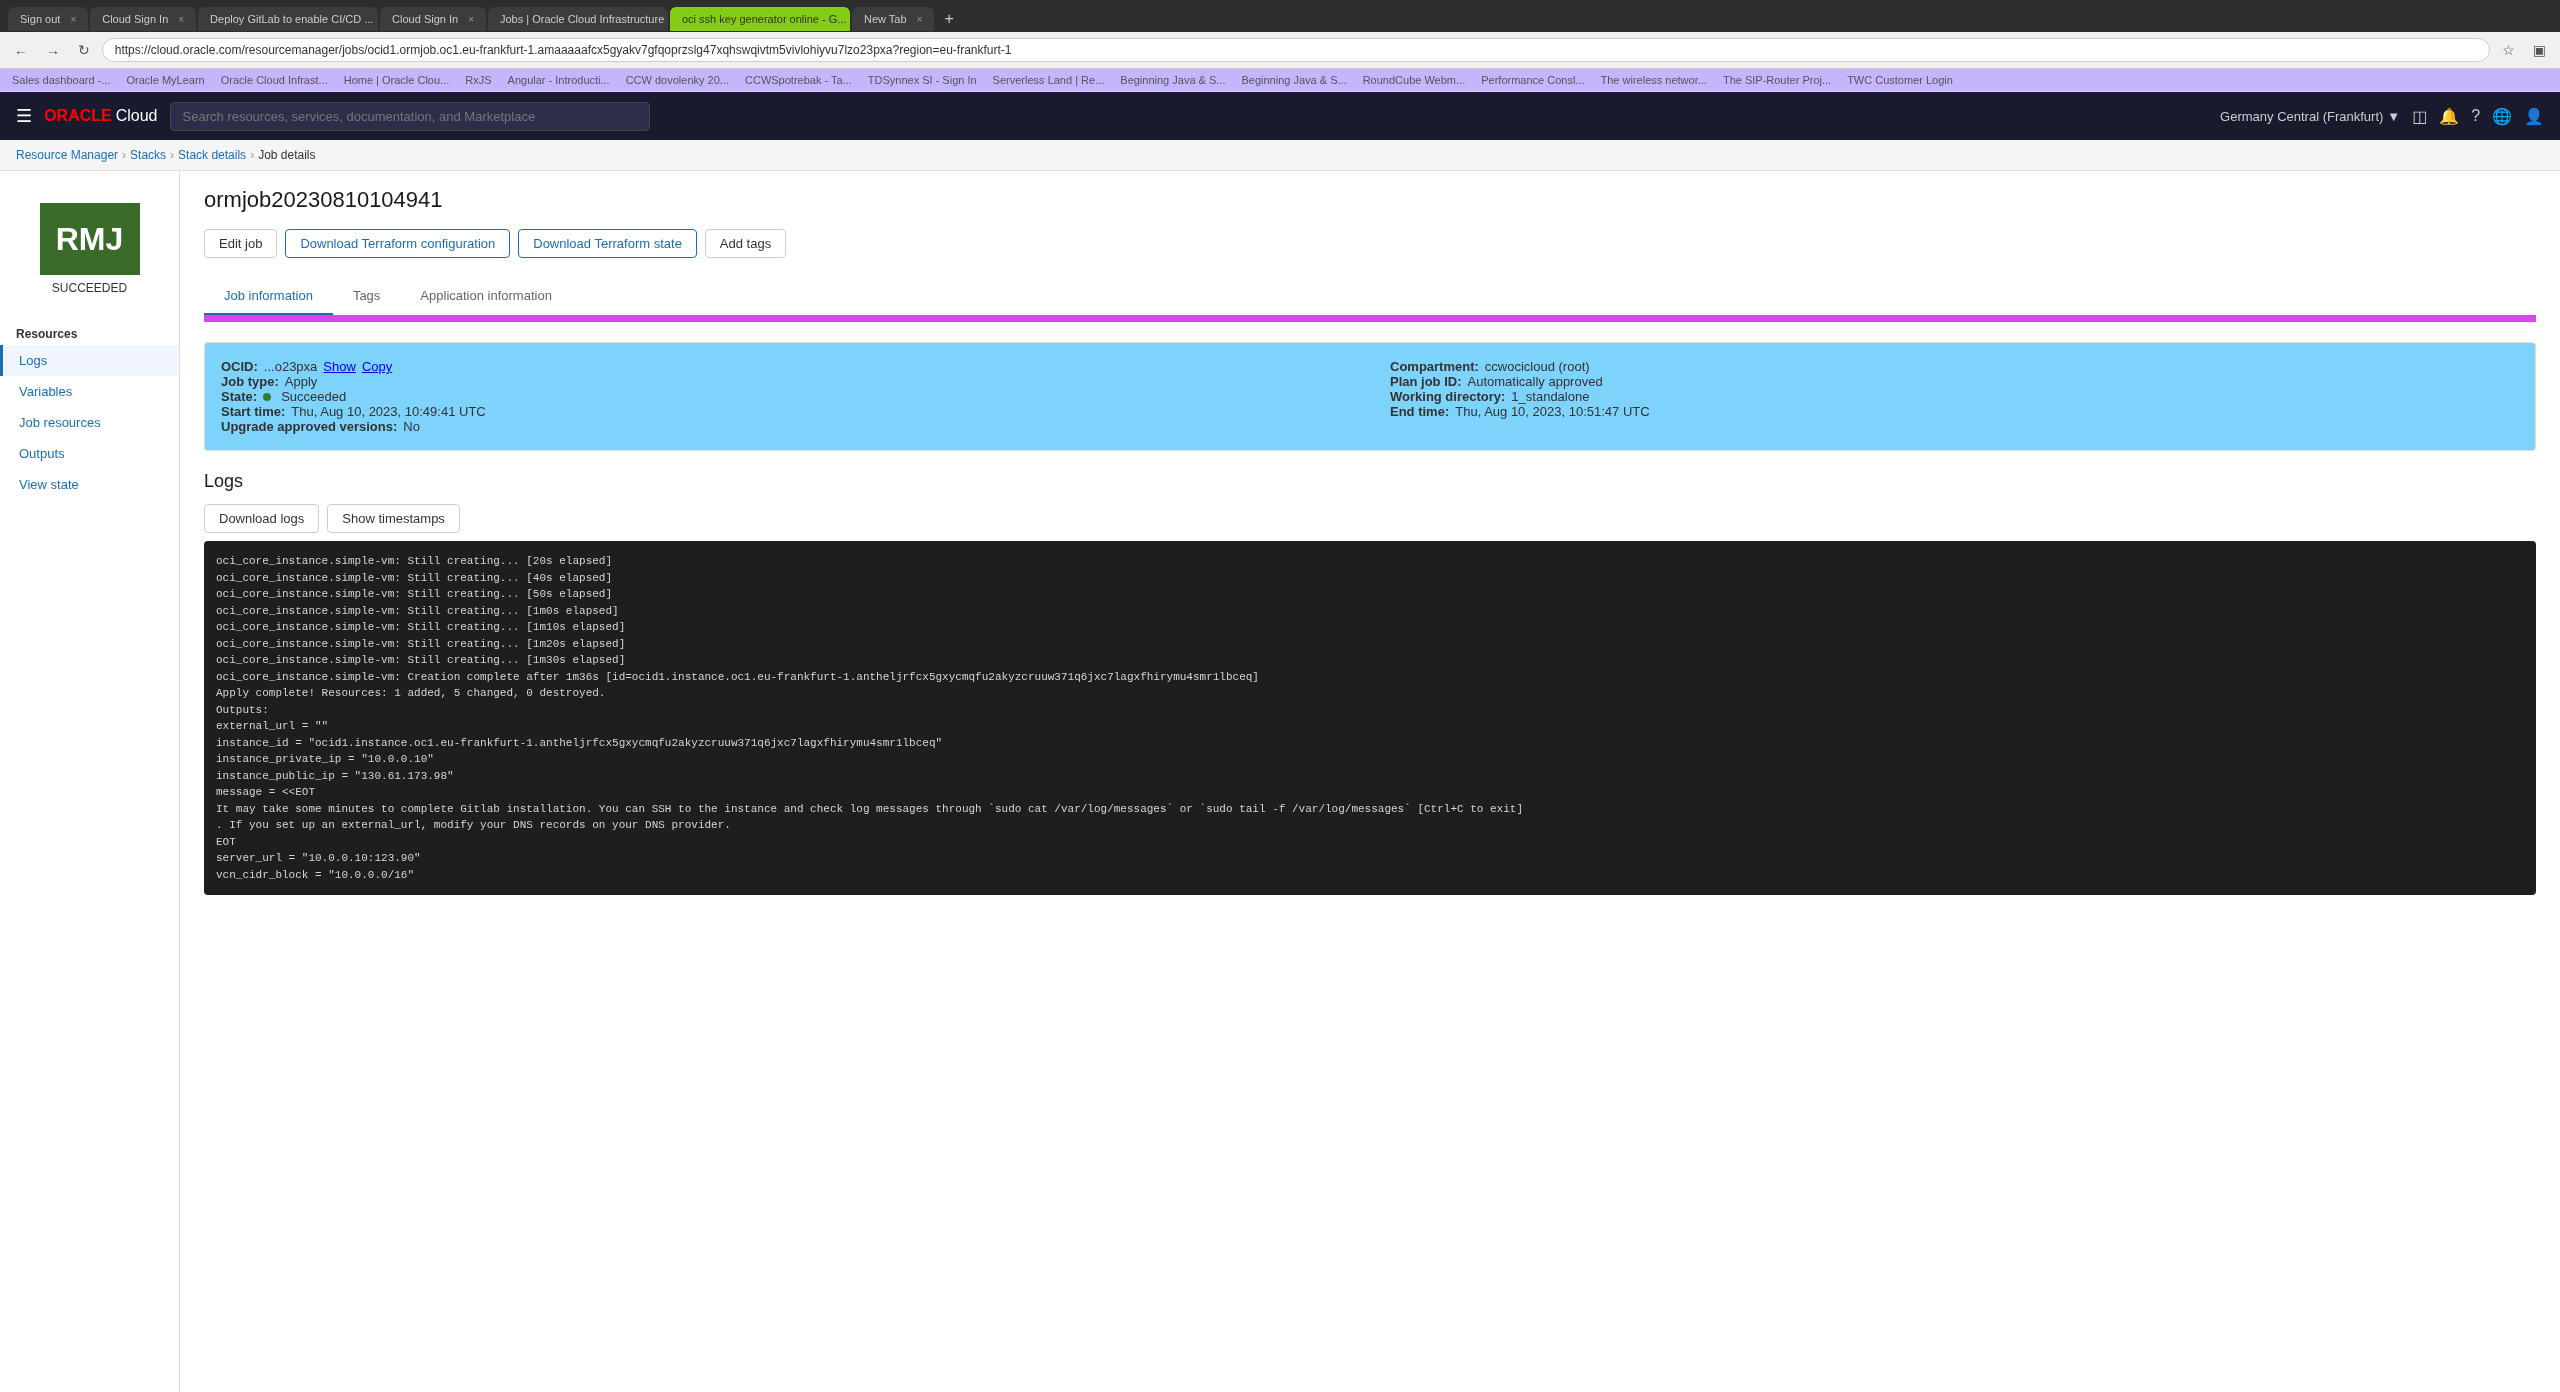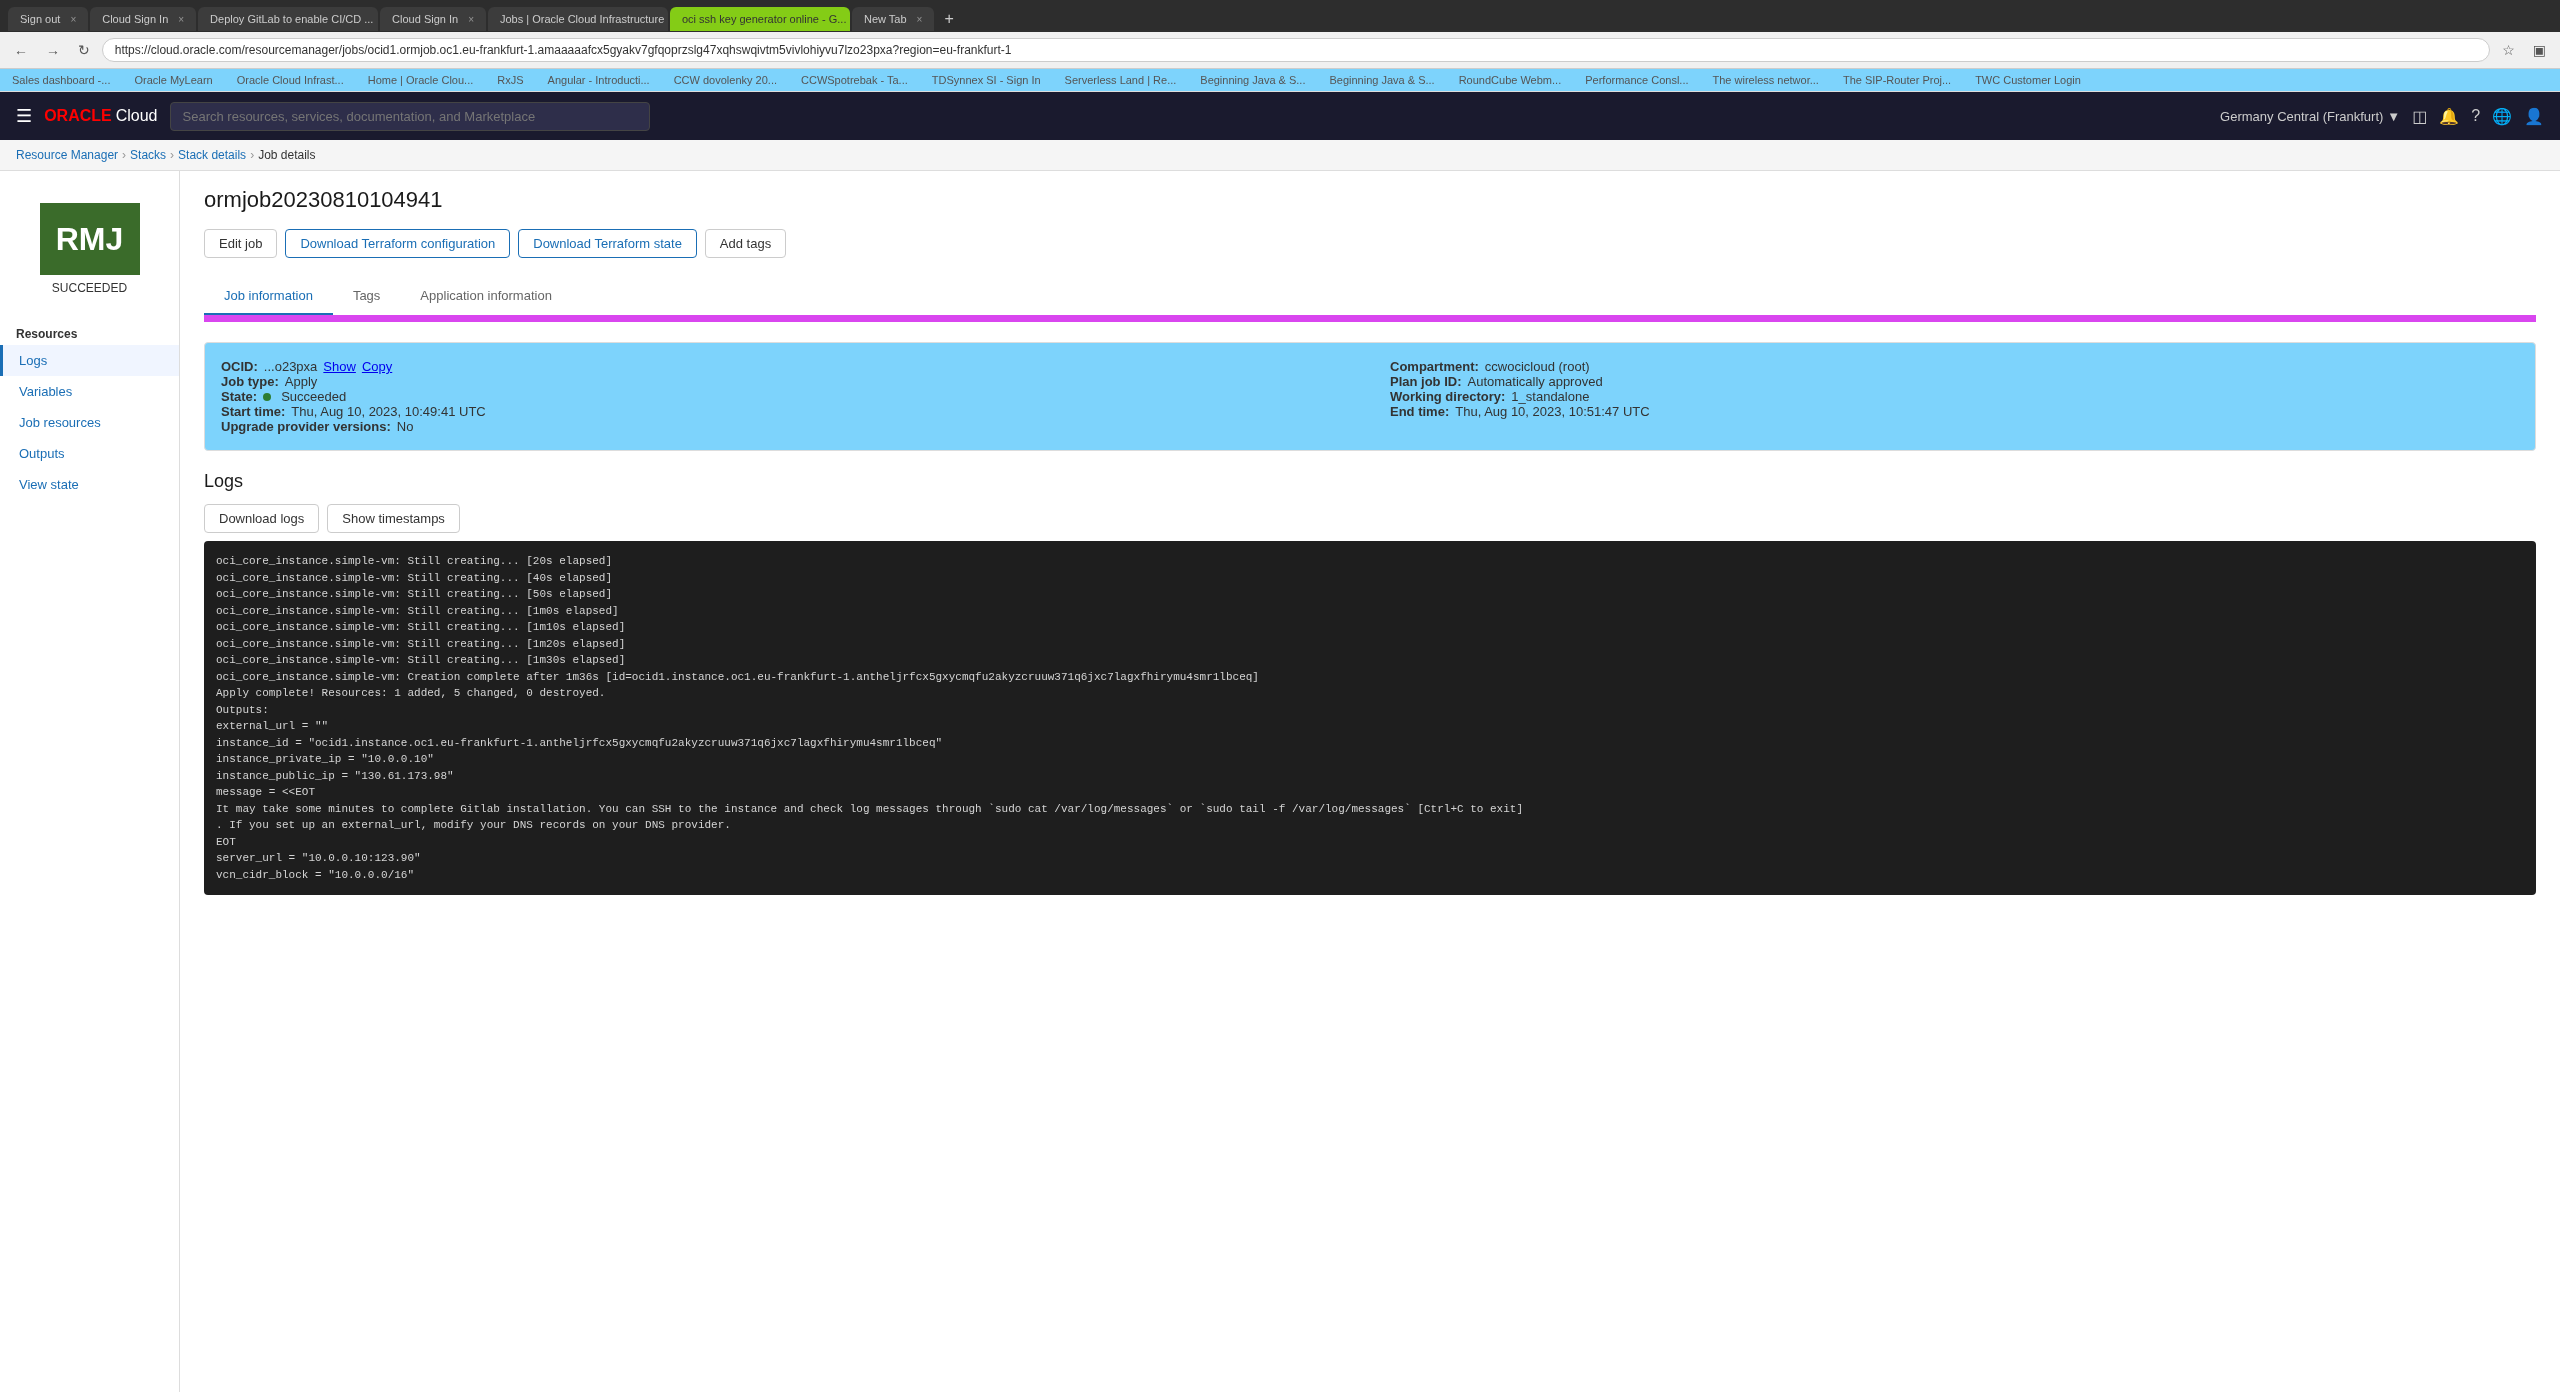--- a/index.html
+++ b/index.html
@@ -9,21 +9,21 @@
     .browser-chrome { background: #3c3c3c; }
     .tab-bar { display: flex; align-items: center; background: #2d2d2d; padding: 6px 8px 0; gap: 2px; }
     .tab { display: flex; align-items: center; background: #f5f5f5; border-radius: 6px 6px 0 0; padding: 6px 12px; font-size: 11px; max-width: 180px; white-space: nowrap; overflow: hidden; text-overflow: ellipsis; gap: 6px; position: relative; }
     .tab.active { background: #84cc16; z-index: 1; }
     .tab:not(.active) { background: #3c3c3c; color: #ccc; }
     .tab-close { font-size: 10px; opacity: 0.6; cursor: pointer; margin-left: 4px; }
     .tab-new { background: none; border: none; color: #ccc; font-size: 16px; cursor: pointer; padding: 4px 8px; }
     .browser-toolbar { display: flex; align-items: center; background: #f0f0f0; padding: 6px 8px; gap: 6px; border-bottom: 1px solid #ccc; }
     .nav-btn { background: none; border: none; font-size: 14px; cursor: pointer; color: #555; padding: 3px 6px; border-radius: 3px; }
     .address-bar { flex: 1; background: #fff; border: 1px solid #ccc; border-radius: 20px; padding: 4px 12px; font-size: 12px; color: #333; }
-    .bookmarks-bar { display: flex; align-items: center; background: #7dd3fc; padding: 3px 8px; border-bottom: 1px solid #ddd; gap: 16px; overflow: hidden; }
+    .bookmarks-bar { display: flex; align-items: center; background: #c4b5fd; padding: 3px 8px; border-bottom: 1px solid #ddd; gap: 8px; overflow: hidden; }
     .bookmark-item { font-size: 11px; color: #555; white-space: nowrap; cursor: pointer; padding: 2px 4px; border-radius: 3px; }
 
     
     .app { background: #fff; min-height: calc(100vh - 80px); }
     .app-header { background: #1a1a2e; display: flex; align-items: center; padding: 0 16px; height: 48px; gap: 12px; }
     .hamburger { color: #fff; font-size: 18px; cursor: pointer; }
     .oracle-logo { color: #fff; font-size: 16px; font-weight: 300; display: flex; align-items: center; gap: 4px; }
     .oracle-logo span:first-child { color: #f00; font-weight: bold; }
     .oracle-logo .cloud-text { color: #fff; }
     .header-search { flex: 1; max-width: 480px; background: #2e2e4a; border: 1px solid #444; border-radius: 4px; padding: 6px 12px; color: #ccc; font-size: 13px; }
@@ -225,21 +225,21 @@
             <div class="info-row">
               <span class="info-label">State:</span>
               <span class="status-dot"></span>
               <span class="info-value">Succeeded</span>
             </div>
             <div class="info-row">
               <span class="info-label">Start time:</span>
               <span class="info-value">Thu, Aug 10, 2023, 10:49:41 UTC</span>
             </div>
             <div class="info-row">
-              <span class="info-label">Upgrade provider versions:</span>
+              <span class="info-label">Upgrade approved versions:</span>
               <span class="info-value">No</span>
             </div>
           </div>
 
           <div>
             <div class="info-row">
               <span class="info-label">Compartment:</span>
               <span class="info-value">ccwocicloud (root)</span>
             </div>
             <div class="info-row">

